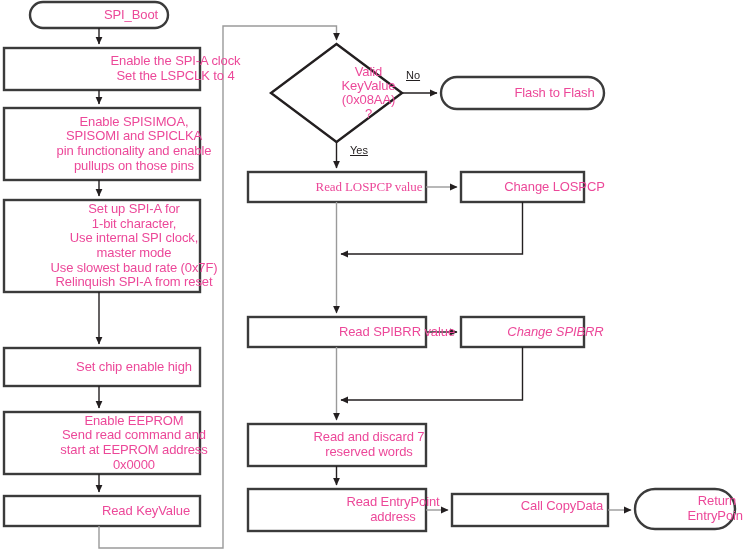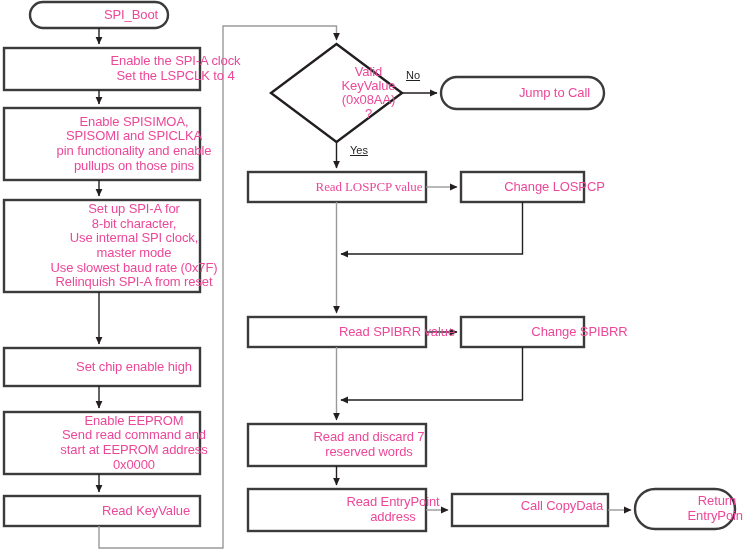--- a/index.html
+++ b/index.html
@@ -141,49 +141,49 @@
 
   <div class="node-label" style="left:12px; top:48px; width:211px; height:42px;padding-left:26px;">Enable the SPI-A clock
 Set the LSPCLK to 4</div>
 
   <div class="node-label" style="left:4px; top:108px; width:196px; height:72px;">Enable SPISIMOA,
 SPISOMI and SPICLKA
 pin functionality and enable
 pullups on those pins</div>
 
   <div class="node-label" style="left:4px; top:200px; width:196px; height:92px;">Set up SPI-A for
-8-bit character,
+1-bit character,
 Use internal SPI clock,
 master mode
 Use slowest baud rate (0x7F)
 Relinquish SPI-A from reset</div>
 
   <div class="node-label" style="left:4px; top:348px; width:196px; height:38px;border-radius:14px;">Set chip enable high</div>
 
   <div class="node-label" style="left:4px; top:412px; width:196px; height:62px;">Enable EEPROM
 Send read command and
 start at EEPROM address
 0x0000</div>
 
   <div class="node-label" style="left:4px; top:496px; width:196px; height:30px;padding-left:12px;">Read KeyValue</div>
 
   <div class="node-label" style="left:271px; top:44px; width:131px; height:98px; line-height:14px;">Valid
 KeyValue
 (0x08AA)
 ?</div>
 
-  <div class="node-label" style="left:441px; top:77px; width:163px; height:32px;">Jump to Call</div>
+  <div class="node-label" style="left:441px; top:77px; width:163px; height:32px;">Flash to Flash</div>
 
   <div class="node-label" style="left:248px; top:172px; width:178px; height:30px;font-family:Liberation Serif, serif;">Read LOSPCP value</div>
 
   <div class="node-label" style="left:461px; top:172px; width:123px; height:30px;">Change LOSPCP</div>
 
   <div class="node-label" style="left:248px; top:317px; width:178px; height:30px;padding-left:28px;">Read SPIBRR value</div>
 
-  <div class="node-label" style="left:486px; top:317px; width:123px; height:30px;">Change SPIBRR</div>
+  <div class="node-label" style="left:462px; top:317px; width:123px; height:30px;font-style:italic;">Change SPIBRR</div>
 
   <div class="node-label" style="left:248px; top:424px; width:178px; height:42px;">Read and discard 7
 reserved words</div>
 
   <div class="node-label" style="left:248px; top:489px; width:178px; height:42px;padding-left:24px;">Read EntryPoint
 address</div>
 
   <div class="node-label" style="left:452px; top:494px; width:156px; height:24px;">Call CopyData</div>
 
   <div class="node-label" style="left:635px; top:489px; width:100px; height:40px;">Return

